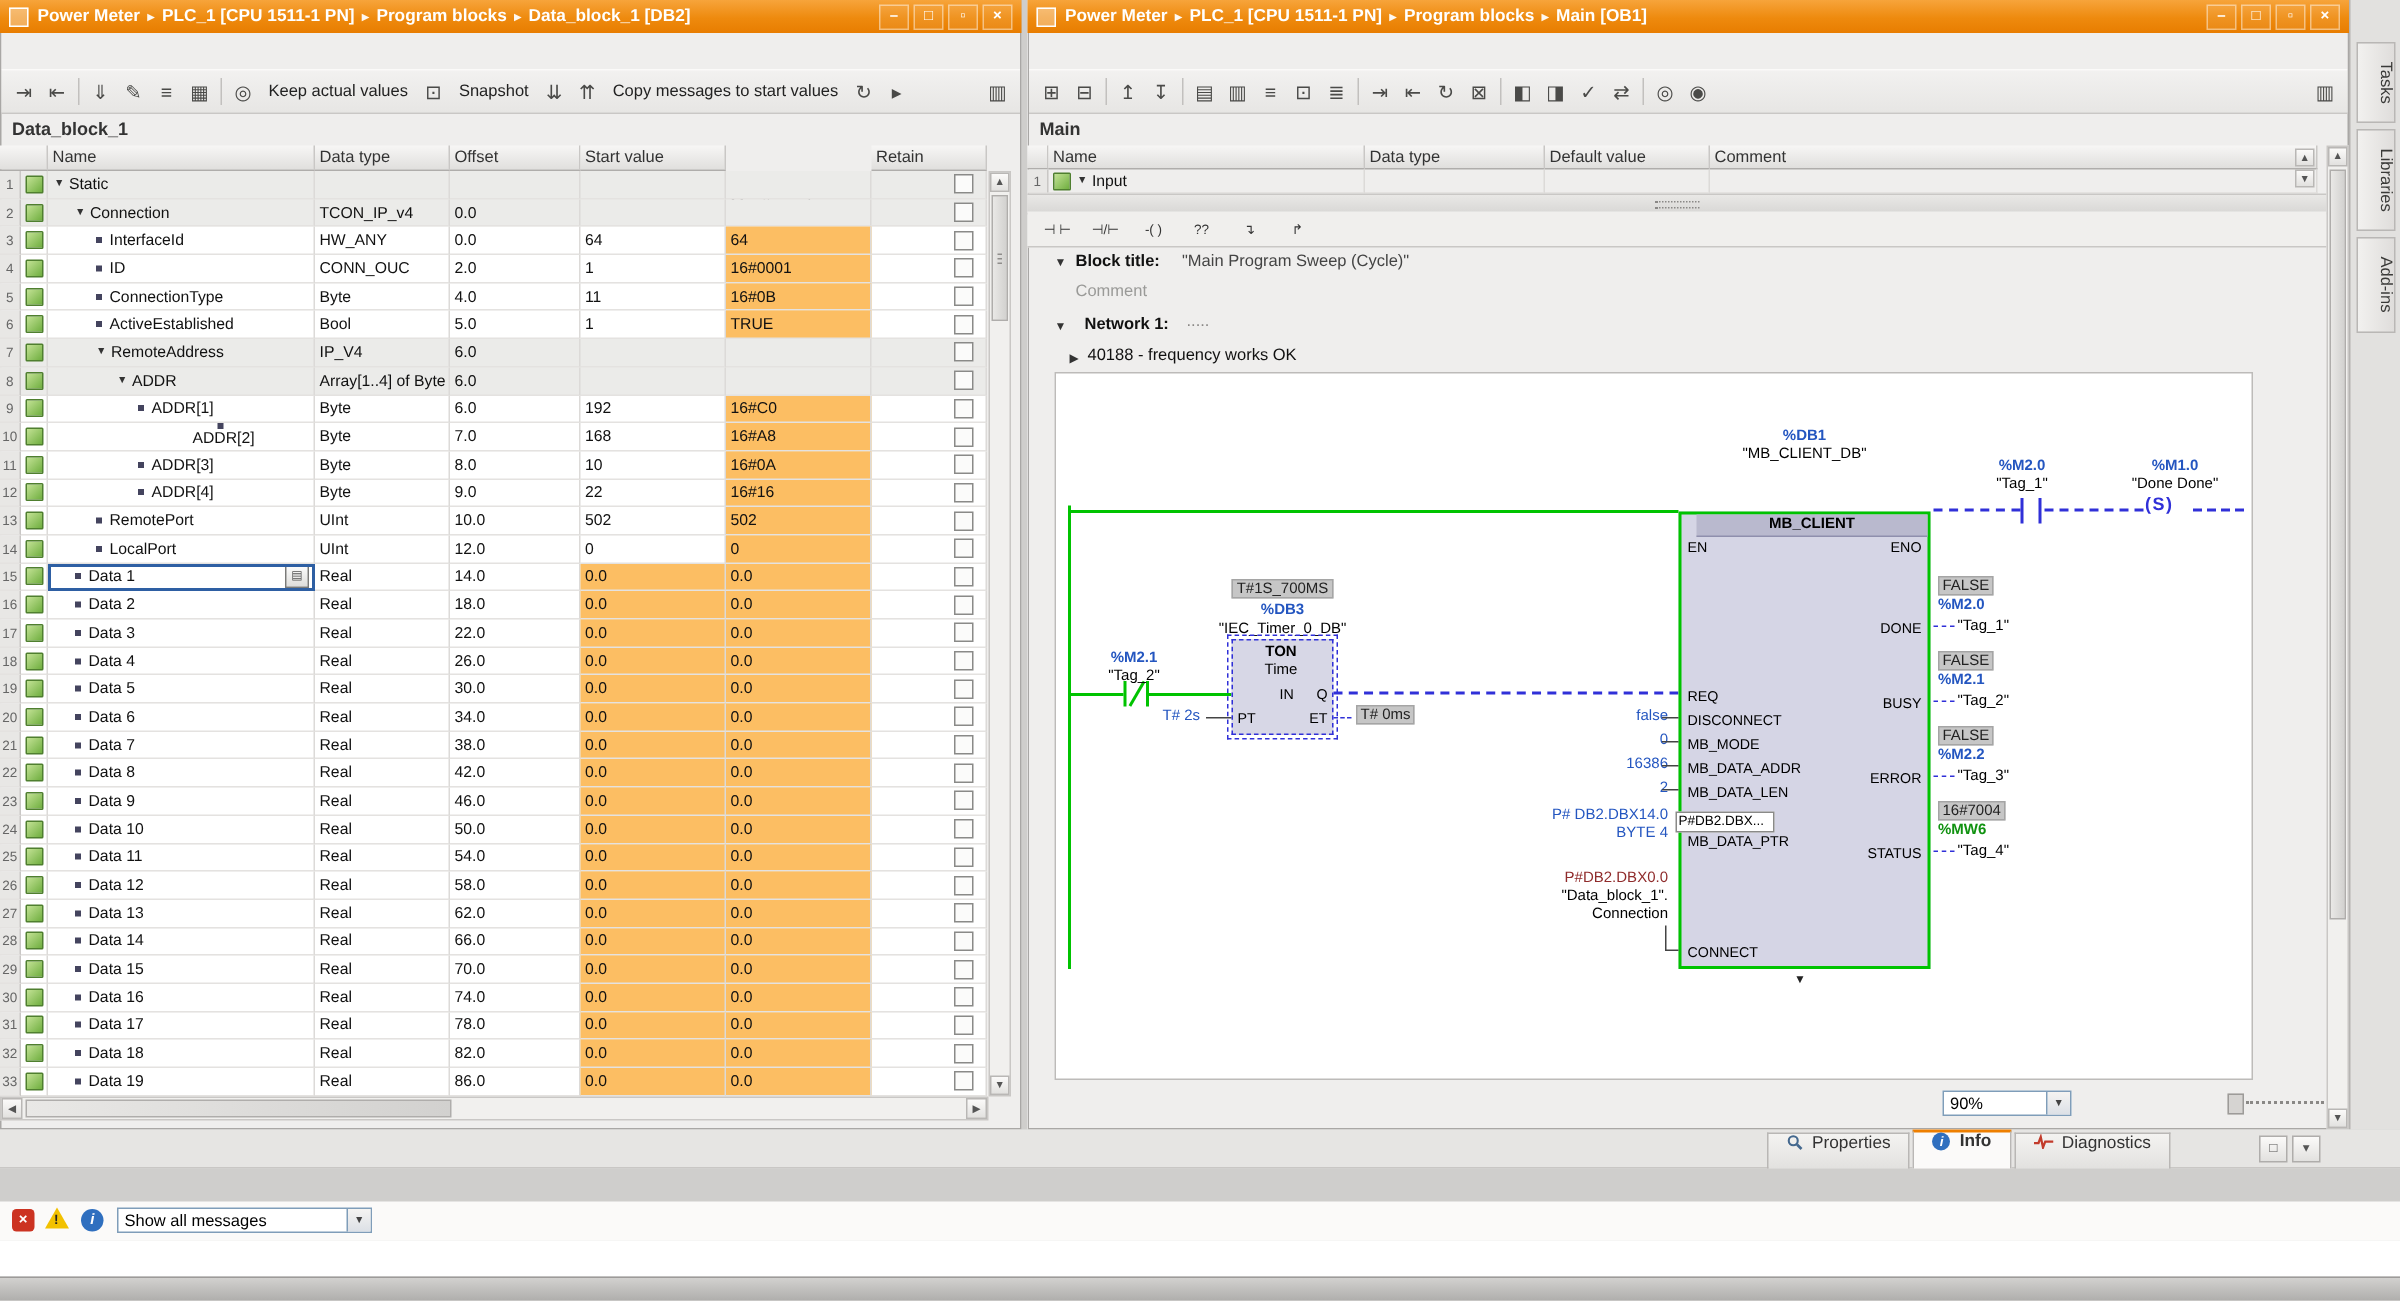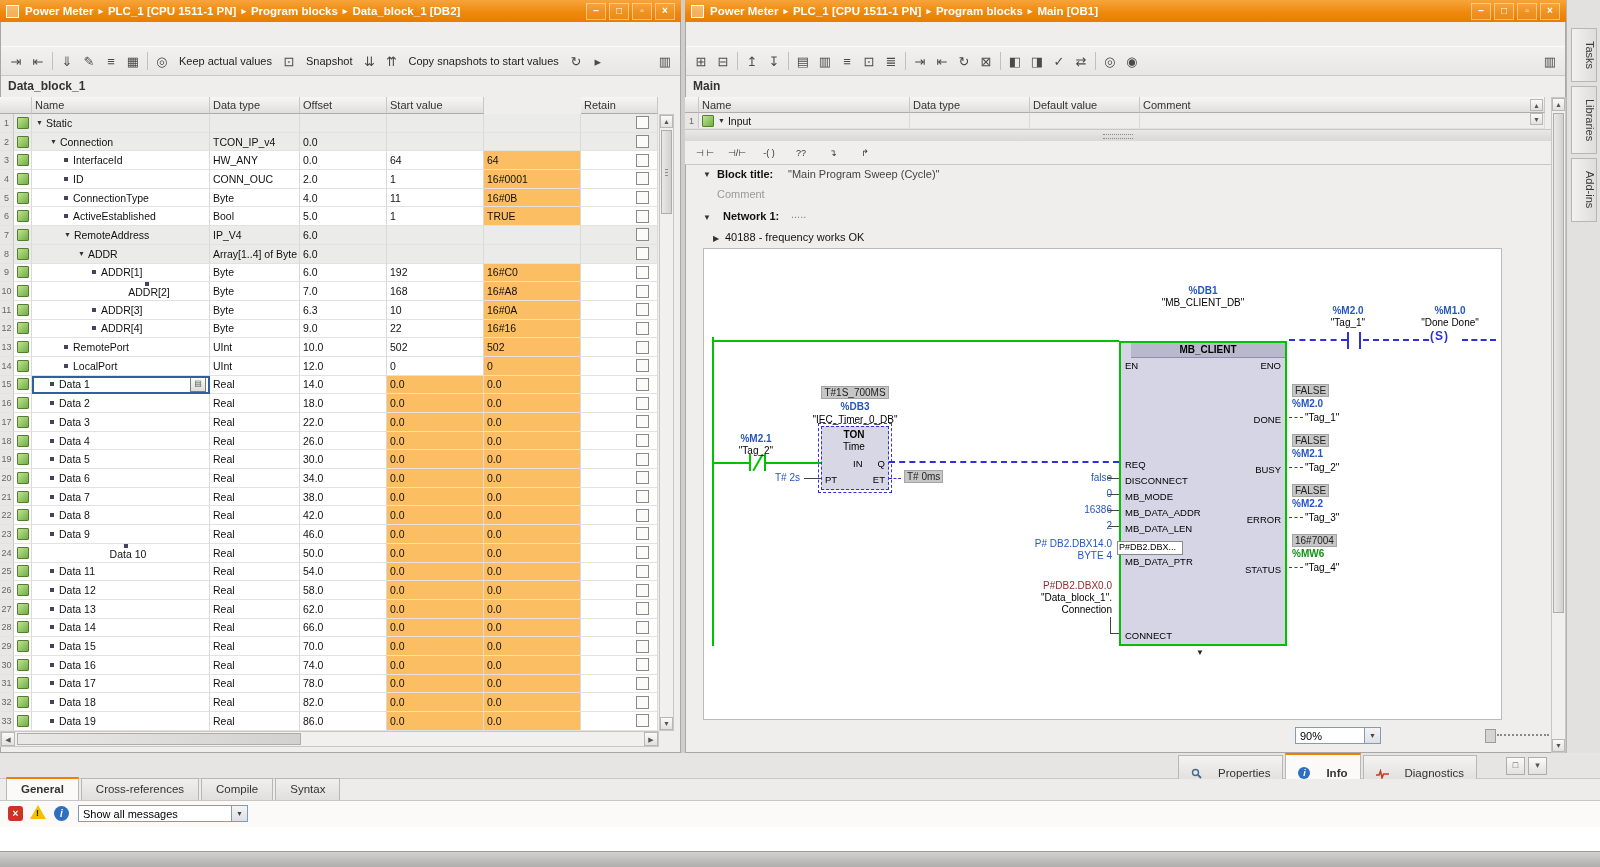--- a/index.html
+++ b/index.html
@@ -83,21 +83,21 @@
   .ptrbox{position:absolute;background:#fff;border:1px solid #8A8A88;font-size:9px;line-height:11px;padding:0 1px;z-index:5;white-space:nowrap;}
   .coilsym{color:#3030D8;font-weight:bold;font-size:12px;letter-spacing:1px;}
   .xtri{position:absolute;font-size:8px;color:#222;}
   
   .zoomsel{position:absolute;height:17px;background:#fff;border:1px solid #7F9DB9;font-size:11px;display:flex;align-items:center;box-sizing:border-box;}
   .zoomsel .lbl{padding-left:4px;flex:1;}
   .zoomsel .da{width:15px;height:100%;background:linear-gradient(#F5F4F2,#DCE0E6);border-left:1px solid #7F9DB9;text-align:center;font-size:7px;line-height:15px;color:#444;}
   
   .insp{position:absolute;left:0;top:753px;width:1600px;height:26px;background:#E6E5E3;border-bottom:1px solid #C9C7C5;box-sizing:border-box;}
   .itabs{position:absolute;left:1178px;top:0;display:flex;gap:2px;height:26px;align-items:flex-end;}
-  .itab{height:24px;display:flex;align-items:flex-end;gap:16px;padding:0 12px;font-size:11.5px;color:#333;background:linear-gradient(#F4F3F1,#E2E1DF);border:1px solid #B9B7B5;border-bottom:none;box-sizing:border-box;}
+  .itab{height:24px;display:flex;align-items:flex-start;gap:6px;padding:0 12px;font-size:11.5px;color:#333;background:linear-gradient(#F4F3F1,#E2E1DF);border:1px solid #B9B7B5;border-bottom:none;box-sizing:border-box;}
   .itab.active{background:#FBFAF9;border-top:2px solid #EE7F00;font-weight:bold;height:26px;}
   .inspbtns{position:absolute;left:1506px;top:4px;display:flex;gap:3px;}
   .ibtn{width:17px;height:16px;border:1px solid #AFADAB;background:linear-gradient(#FBFAF9,#E2E1DF);text-align:center;font-size:9px;line-height:15px;color:#555;}
   .btabs{position:absolute;left:0;top:779px;width:1600px;height:22px;background:#EDECEA;border-bottom:1px solid #C9C7C5;display:flex;align-items:flex-end;padding-left:6px;box-sizing:border-box;}
   .btab{height:21px;line-height:21px;padding:0 14px;font-size:11.5px;color:#333;background:linear-gradient(#F0EFED,#E0DFDD);border:1px solid #B9B7B5;border-bottom:none;margin-right:2px;}
   .btab.active{background:#FBFAF9;border-top:2px solid #EE7F00;font-weight:bold;}
   .filterrow{position:absolute;left:0;top:801px;width:1600px;height:26px;background:#FBFAF9;border-bottom:1px solid #E0DFDD;}
   .eball{position:absolute;width:15px;height:15px;border-radius:3px;background:#CC3322;color:#fff;font-size:10px;font-weight:bold;text-align:center;line-height:15px;}
   .iball{display:inline-block;width:12px;height:12px;border-radius:50%;background:#2F6FBF;color:#fff;font-size:9px;font-style:italic;font-weight:bold;text-align:center;line-height:12px;}
   .iball2{position:absolute;width:15px;height:15px;border-radius:50%;background:#2F6FBF;color:#fff;font-size:10px;font-style:italic;font-weight:bold;text-align:center;line-height:15px;}
@@ -148,21 +148,21 @@
         </span>
       <span class="tbbtn">Keep actual values</span>
       <span class="icogrp" id="tbL2">
           <span class="tbico">⊡</span>
         </span>
       <span class="tbbtn">Snapshot</span>
       <span class="icogrp" id="tbL3">
           <span class="tbico">⇊</span>
           <span class="tbico">⇈</span>
         </span>
-      <span class="tbbtn">Copy snapshots to start values</span>
+      <span class="tbbtn">Copy messages to start values</span>
       <span class="icogrp" id="tbL4">
           <span class="tbico">↻</span>
           <span class="tbico">▸</span>
         </span>
       <span class="tbspace"></span>
       <span class="icogrp" id="tbL5">
           <span class="tbico">▥</span>
         </span>
     </div>
     <div class="blockname">Data_block_1</div>
@@ -350,21 +350,21 @@
         <div class="tr">
           <div class="td num">11</div>
           <div class="td icon">
             <span class="tagico"></span>
           </div>
           <div class="td name" style="padding-left: 60px;">
             <span class="bullet"></span>
             <span>ADDR[3]</span>
           </div>
           <div class="td dtype">Byte</div>
-          <div class="td off">6.3</div>
+          <div class="td off">8.0</div>
           <div class="td sv">10</div>
           <div class="td mv hl">16#0A</div>
           <div class="td ret">
             <span class="cb"></span>
           </div>
         </div>
         <div class="tr">
           <div class="td num">12</div>
           <div class="td icon">
             <span class="tagico"></span>
@@ -567,21 +567,21 @@
           <div class="td mv hl">0.0</div>
           <div class="td ret">
             <span class="cb"></span>
           </div>
         </div>
         <div class="tr">
           <div class="td num">24</div>
           <div class="td icon">
             <span class="tagico"></span>
           </div>
-          <div class="td name" style="padding-left: 18px; flex-direction: column;">
+          <div class="td name" style="padding-left: 18px;">
             <span class="bullet"></span>
             <span>Data 10</span>
           </div>
           <div class="td dtype">Real</div>
           <div class="td off">50.0</div>
           <div class="td sv hl">0.0</div>
           <div class="td mv hl">0.0</div>
           <div class="td ret">
             <span class="cb"></span>
           </div>
@@ -998,26 +998,20 @@
           </svg>
         <span>Diagnostics</span>
       </div>
     </div>
     <div class="inspbtns">
       <span class="ibtn">□</span>
       <span class="ibtn">▾</span>
     </div>
   </div>
 
-  <div class="btabs">
-    <span class="btab active">General</span>
-    <span class="btab">Cross-references</span>
-    <span class="btab">Compile</span>
-    <span class="btab">Syntax</span>
-  </div>
   <div class="filterrow">
     <span class="eball" style="left:8px;top:5px;">×</span>
     <span class="wtri" style="left:30px;top:4px;">
         <span>!</span>
       </span>
     <span class="iball2" style="left:54px;top:5px;">i</span>
     <div class="zoomsel" style="left:78px;top:4px;width:170px;">
       <span class="lbl">Show all messages</span>
       <span class="da">▼</span>
     </div>

